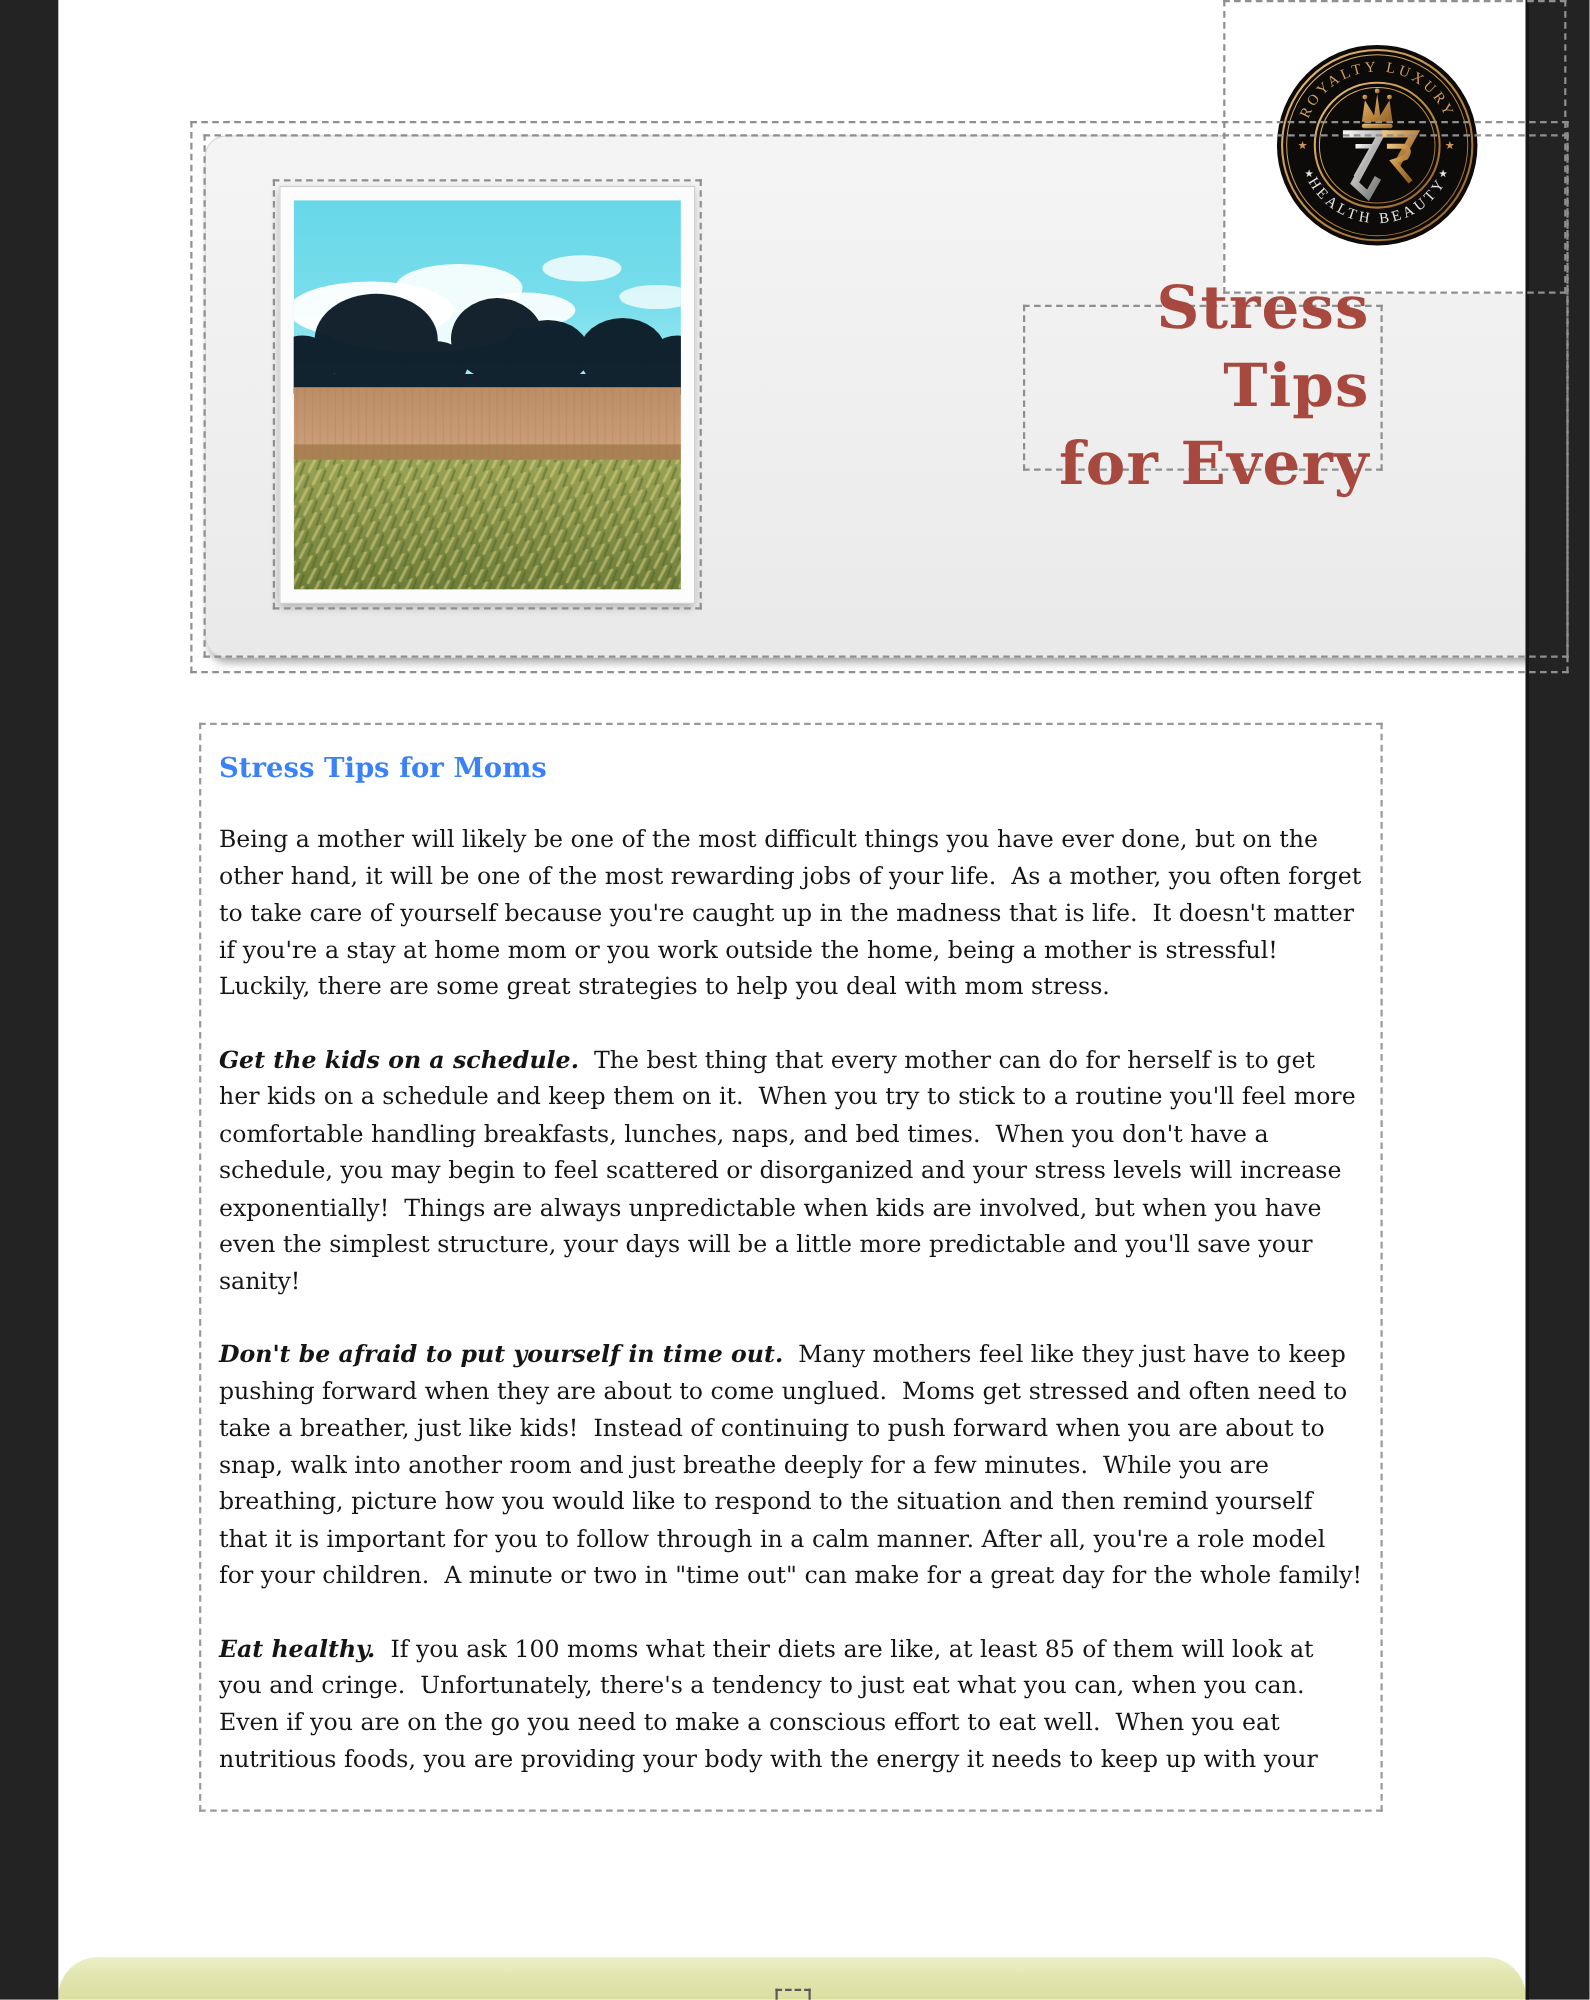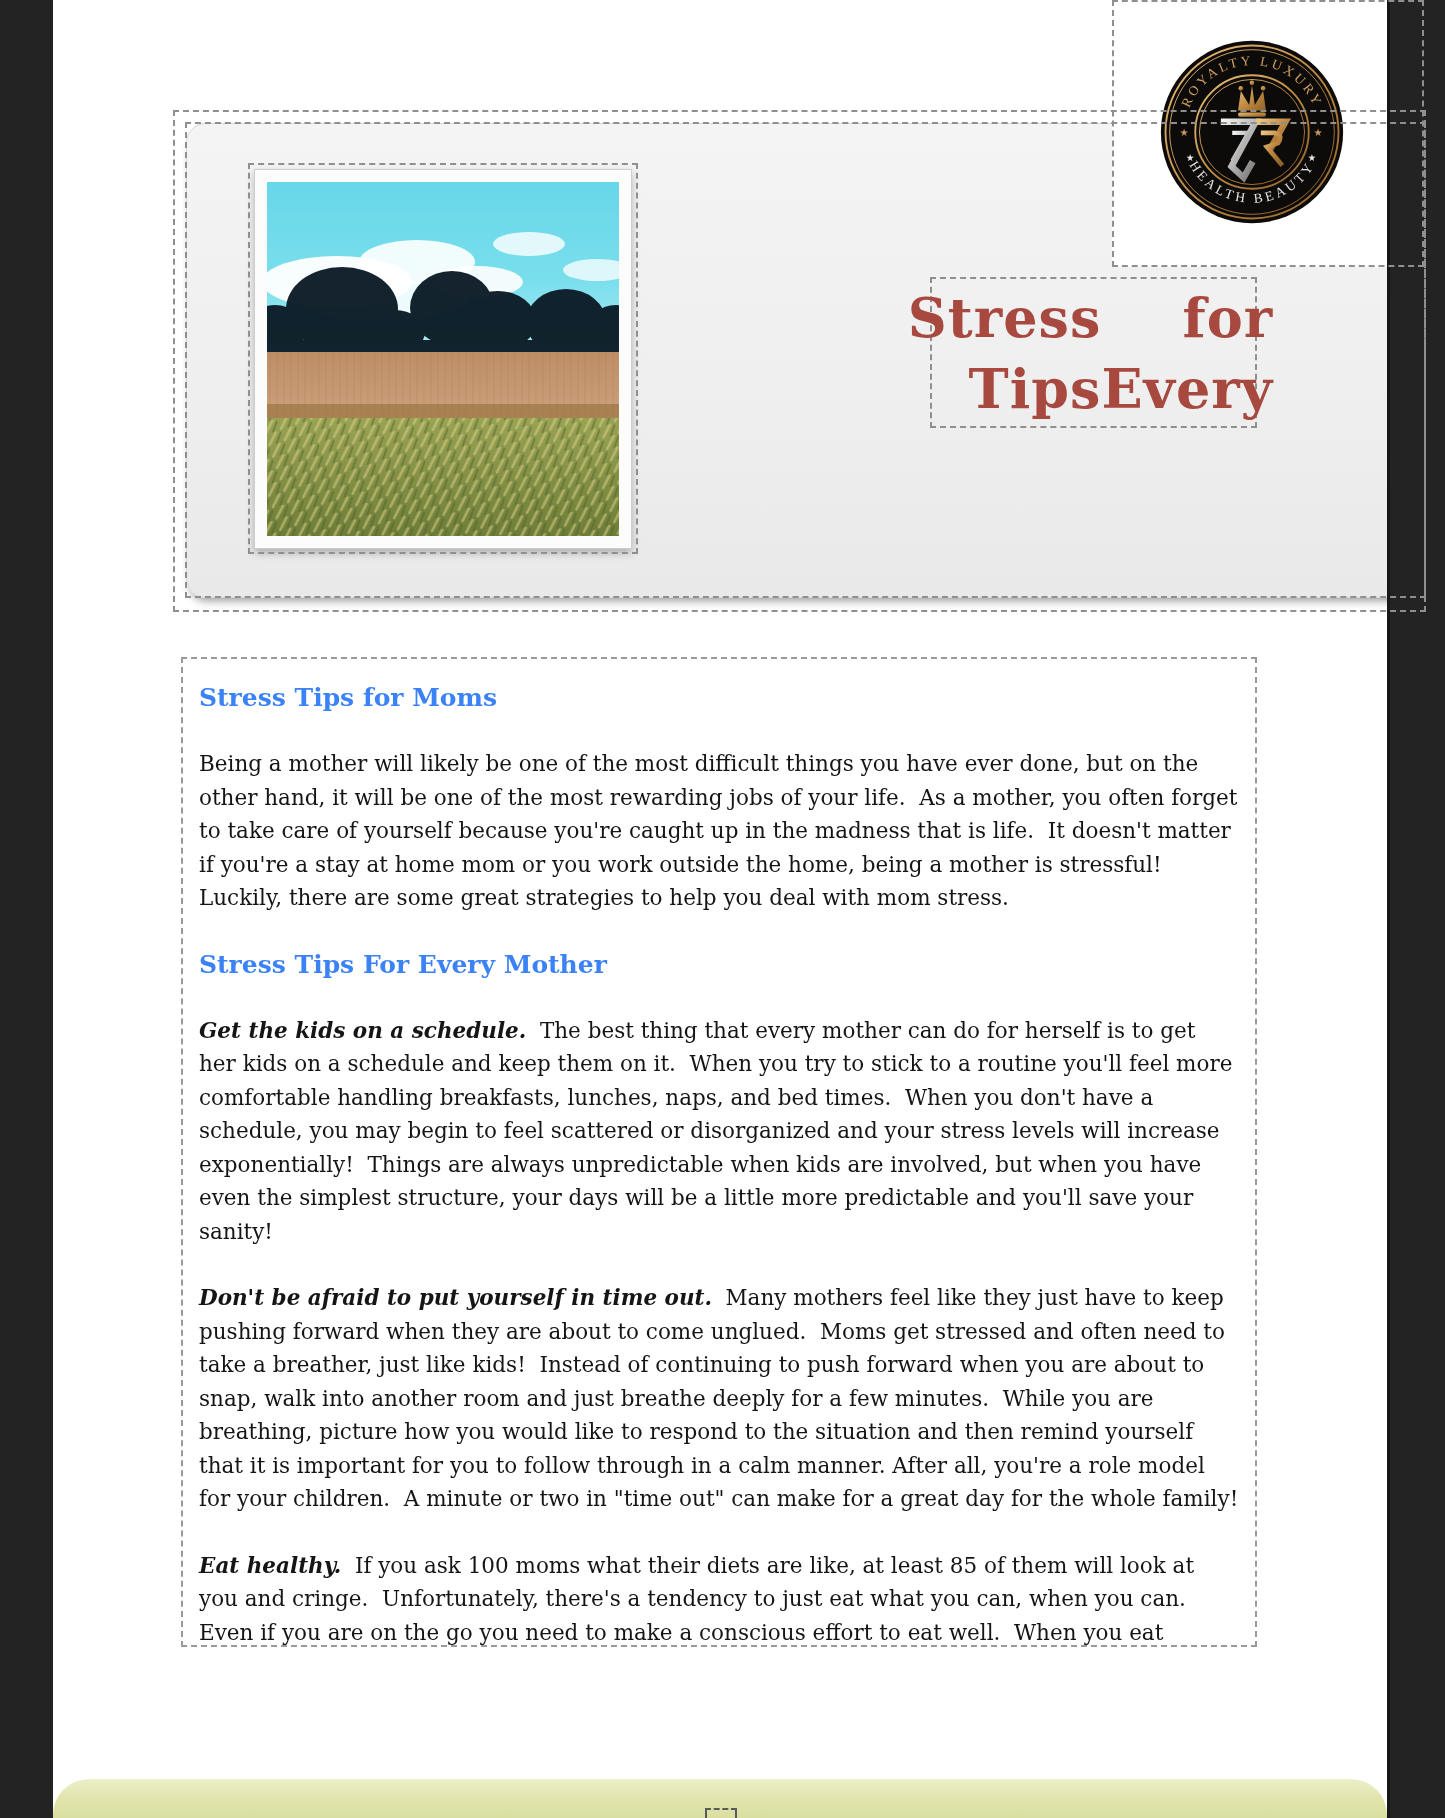--- a/index.html
+++ b/index.html
@@ -37,21 +37,21 @@
     left:254px;top:169px;width:352px;height:354px;z-index:30;
     background:#fcfcfc;border:1px solid #cdcdcd;padding:12px;
     box-shadow:0 4px 8px rgba(0,0,0,.25);
   }
   .photo-frame svg{display:block;}
 
   
   .title-box{
     left:930px;top:277px;width:327px;height:151px;z-index:100;
     border:2px dashed #8f8f8f;box-sizing:border-box;
-    display:flex;flex-direction:row;justify-content:center;
+    display:flex;flex-direction:column;justify-content:center;
     text-align:right;padding:4px 10px 8px 4px;
   }
   .title-line{
     font-weight:bold;font-size:54px;line-height:71px;color:#a8493f;
     font-family:"DejaVu Serif","Liberation Serif",serif;letter-spacing:1px;
   }
 
   
   .article-box{
     left:181px;top:657px;width:1076px;height:990px;z-index:100;
@@ -190,21 +190,20 @@
 </div>
 
 <div class="abs title-box">
   <span class="title-line">Stress Tips</span>
   <span class="title-line">for Every</span>
 </div>
 
 <div class="abs article-box">
   <div class="h">Stress Tips for Moms</div>
   <p>Being a mother will likely be one of the most difficult things you have ever done, but on the other hand, it will be one of the most rewarding jobs of your life.  As a mother, you often forget to take care of yourself because you're caught up in the madness that is life.  It doesn't matter if you're a stay at home mom or you work outside the home, being a mother is stressful!  Luckily, there are some great strategies to help you deal with mom stress.</p>
-  <div class="h h2">Stress Tips For Every Mother</div>
   <p class="tip"><span class="lead">Get the kids on a schedule.</span><span>  The best thing that every mother can do for herself is to get her kids on a schedule and keep them on it.  When you try to stick to a routine you'll feel more comfortable handling breakfasts, lunches, naps, and bed times.  When you don't have a schedule, you may begin to feel scattered or disorganized and your stress levels will increase exponentially!  Things are always unpredictable when kids are involved, but when you have even the simplest structure, your days will be a little more predictable and you'll save your sanity!</span></p>
   <p class="tip"><span class="lead">Don't be afraid to put yourself in time out.</span><span>  Many mothers feel like they just have to keep pushing forward when they are about to come unglued.  Moms get stressed and often need to take a breather, just like kids!  Instead of continuing to push forward when you are about to snap, walk into another room and just breathe deeply for a few minutes.  While you are breathing, picture how you would like to respond to the situation and then remind yourself that it is important for you to follow through in a calm manner. After all, you're a role model for your children.  A minute or two in "time out" can make for a great day for the whole family!</span></p>
   <p class="tip"><span class="lead">Eat healthy.</span><span>  If you ask 100 moms what their diets are like, at least 85 of them will look at you and cringe.  Unfortunately, there's a tendency to just eat what you can, when you can.  Even if you are on the go you need to make a conscious effort to eat well.  When you eat nutritious foods, you are providing your body with the energy it needs to keep up with your</span></p>
 </div>
 
 <div class="abs green-bar"></div>
 
 <div class="abs dash dash-header-outer"></div>
 <div class="abs dash dash-header-inner"></div>
 <div class="abs dash dash-logo"></div>

